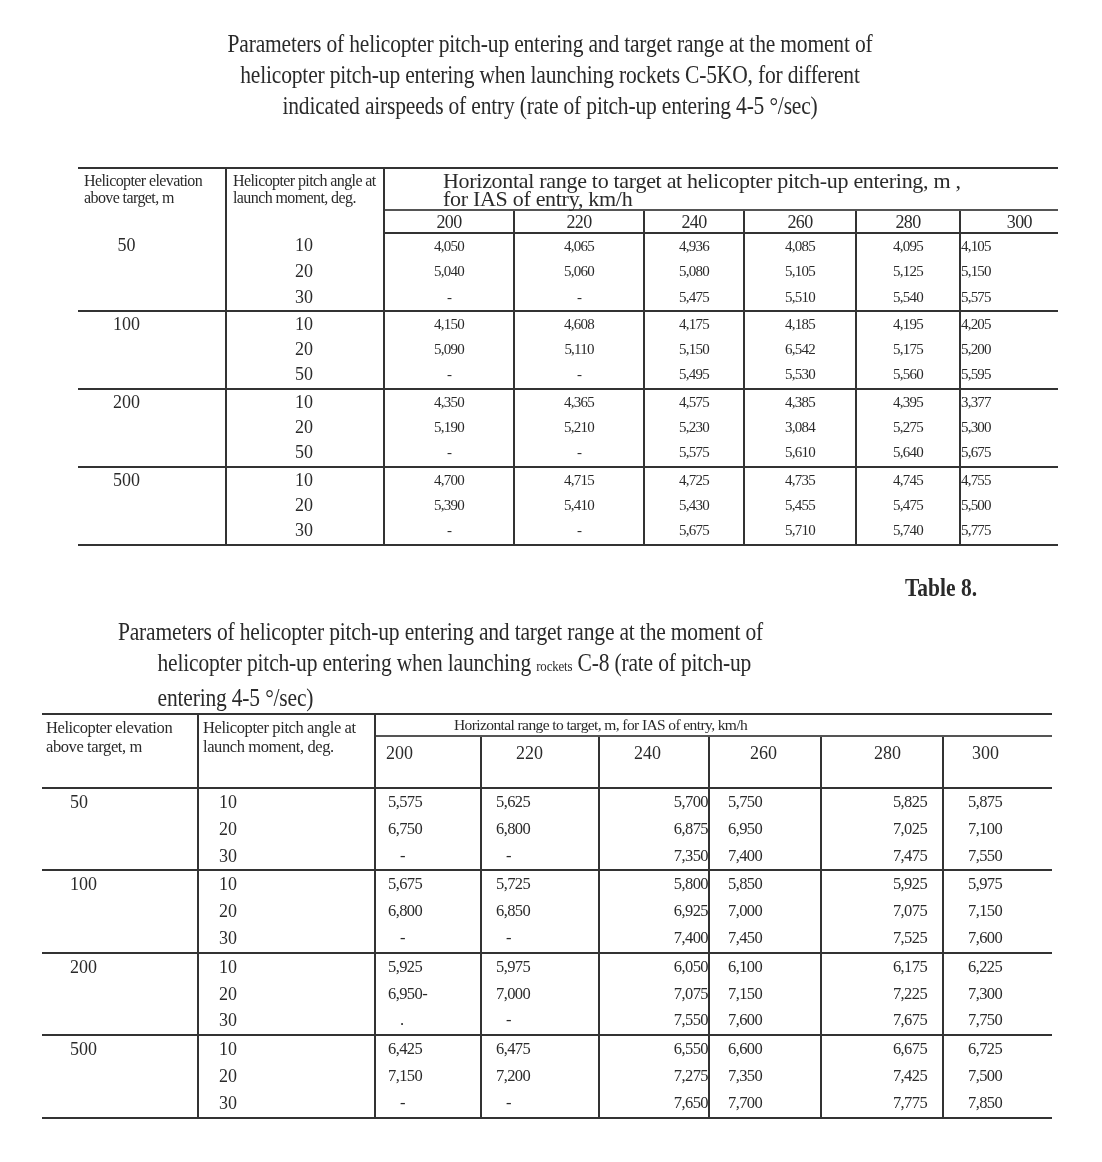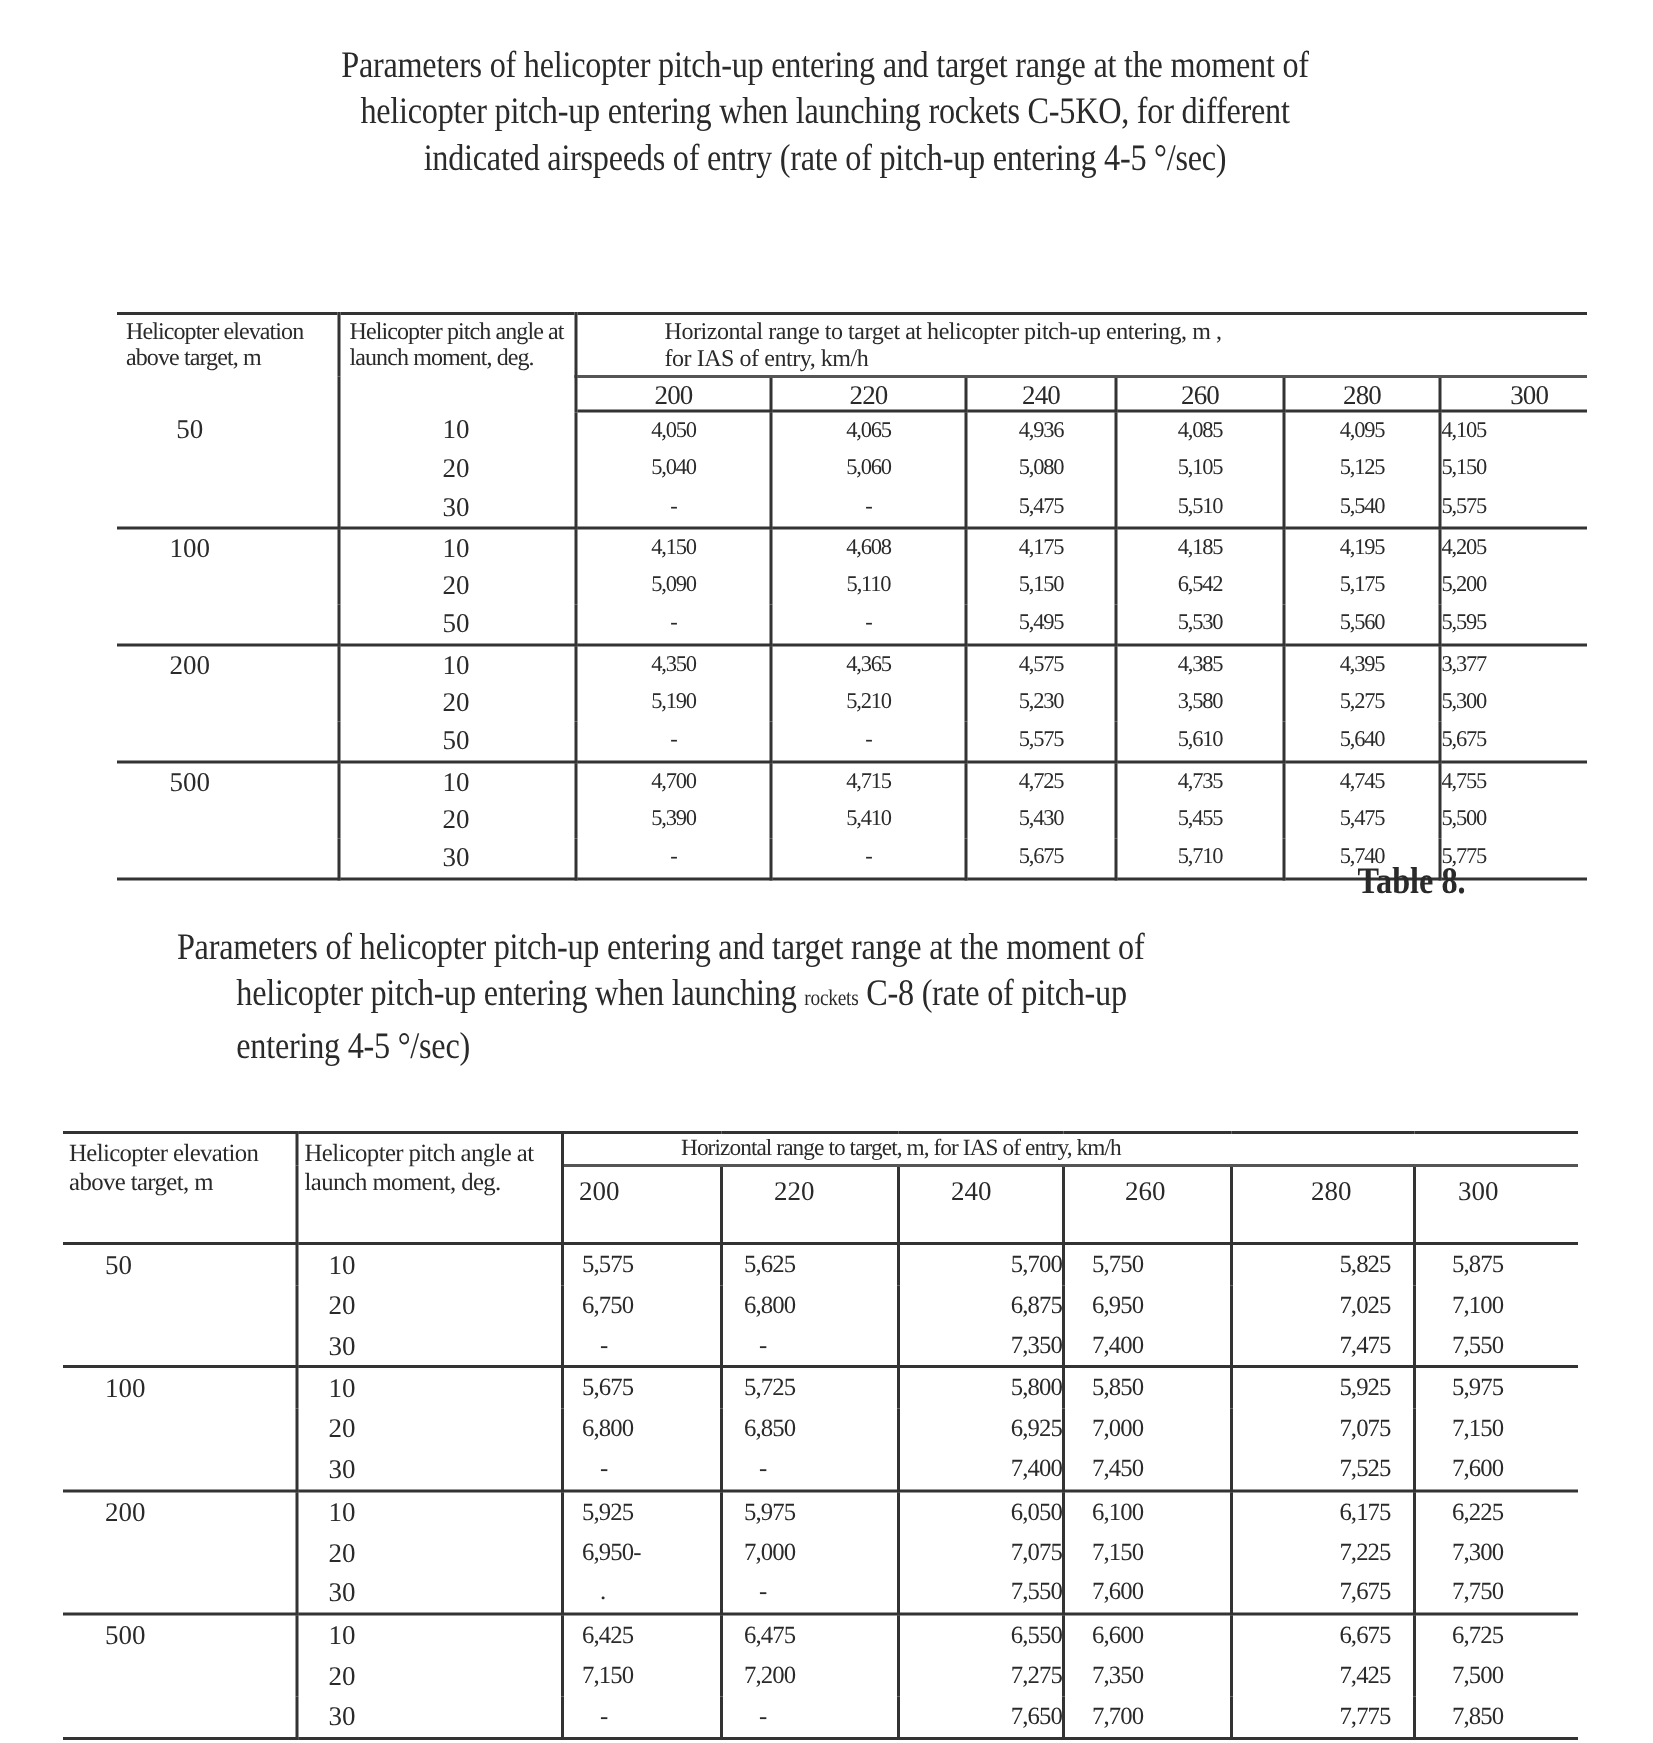--- a/index.html
+++ b/index.html
@@ -11,30 +11,30 @@
     position: absolute; text-align: center; font-size: 25px; line-height: 31px;
     transform: scaleX(0.86); transform-origin: center top; letter-spacing: -0.2px;
   }
   #t1-title { left: 20px; top: 28px; width: 1060px; }
   #t2-title { left: 40px; top: 616px; width: 1040px; text-align: left; }
   #t2-title .l2, #t2-title .l3 { padding-left: 52px; }
   #t2-title .l1 { padding-left: 6px; }
   .small-rockets { font-size: 15px; }
   .table-label { position: absolute; left: 905px; top: 574px; font-size: 25px; font-weight: bold; transform: scaleX(0.86); transform-origin: left top; }
 
-  table { border-collapse: collapse; position: absolute; table-layout: fixed; margin-top: 41px; }
+  table { border-collapse: collapse; position: absolute; table-layout: fixed; }
   td, th { padding: 0; font-weight: normal; vertical-align: top; }
 
   
   #t1 { left: 78px; top: 167px; width: 980px; font-size: 16px; }
   #t1 .hdr-top { border-top: 2px solid #333; }
   #t1 th { text-align: left; line-height: 17px; padding: 3px 4px 1px 6px; font-size: 16px; letter-spacing: -0.6px; }
   #t1 .hcol1 { border-right: 2px solid #333; }
   #t1 .hcol2 { border-right: 2px solid #333; }
-  #t1 .hspan { padding-left: 58px; line-height: 18px; font-size: 16px; letter-spacing: -0.3px; border-bottom: 2px solid #555; }
+  #t1 .hspan { padding-left: 58px; line-height: 18px; font-size: 22px; letter-spacing: -0.3px; border-bottom: 2px solid #555; }
   #t1 .ias th { text-align: center; font-size: 18px; padding: 1px 0 0 0; border-right: 2px solid #333; line-height: 20px; }
   #t1 .ias th:last-child { border-right: none; text-align: right; padding-right: 26px; }
   #t1 .hdr-bottom td, #t1 .hdr-bottom th { border-bottom: 2px solid #333; }
   #t1 tbody td { border-right: 2px solid #333; font-size: 15px; line-height: 25.3px; text-align: center; letter-spacing: -0.8px; }
   #t1 tbody td:last-child { border-right: none; text-align: left; padding-right: 26px; }
   #t1 tbody td.elev { text-align: center; font-size: 18px; padding-right: 50px; letter-spacing: 0; }
   #t1 tbody td.pitch { text-align: right; padding-right: 70px; font-size: 18px; letter-spacing: 0; }
   #t1 tbody tr.group-end td { border-bottom: 2px solid #333; }
 
   
@@ -172,21 +172,21 @@
         <td class="v260">4,385</td>
         <td class="v280">4,395</td>
         <td class="v300">3,377</td>
       </tr>
       <tr>
         <td class="elev"></td>
         <td class="pitch">20</td>
         <td class="v200">5,190</td>
         <td class="v220">5,210</td>
         <td class="v240">5,230</td>
-        <td class="v260">3,580</td>
+        <td class="v260">3,084</td>
         <td class="v280">5,275</td>
         <td class="v300">5,300</td>
       </tr>
       <tr class="group-end">
         <td class="elev"></td>
         <td class="pitch">50</td>
         <td class="v200 dash">-</td>
         <td class="v220 dash">-</td>
         <td class="v240">5,575</td>
         <td class="v260">5,610</td>

